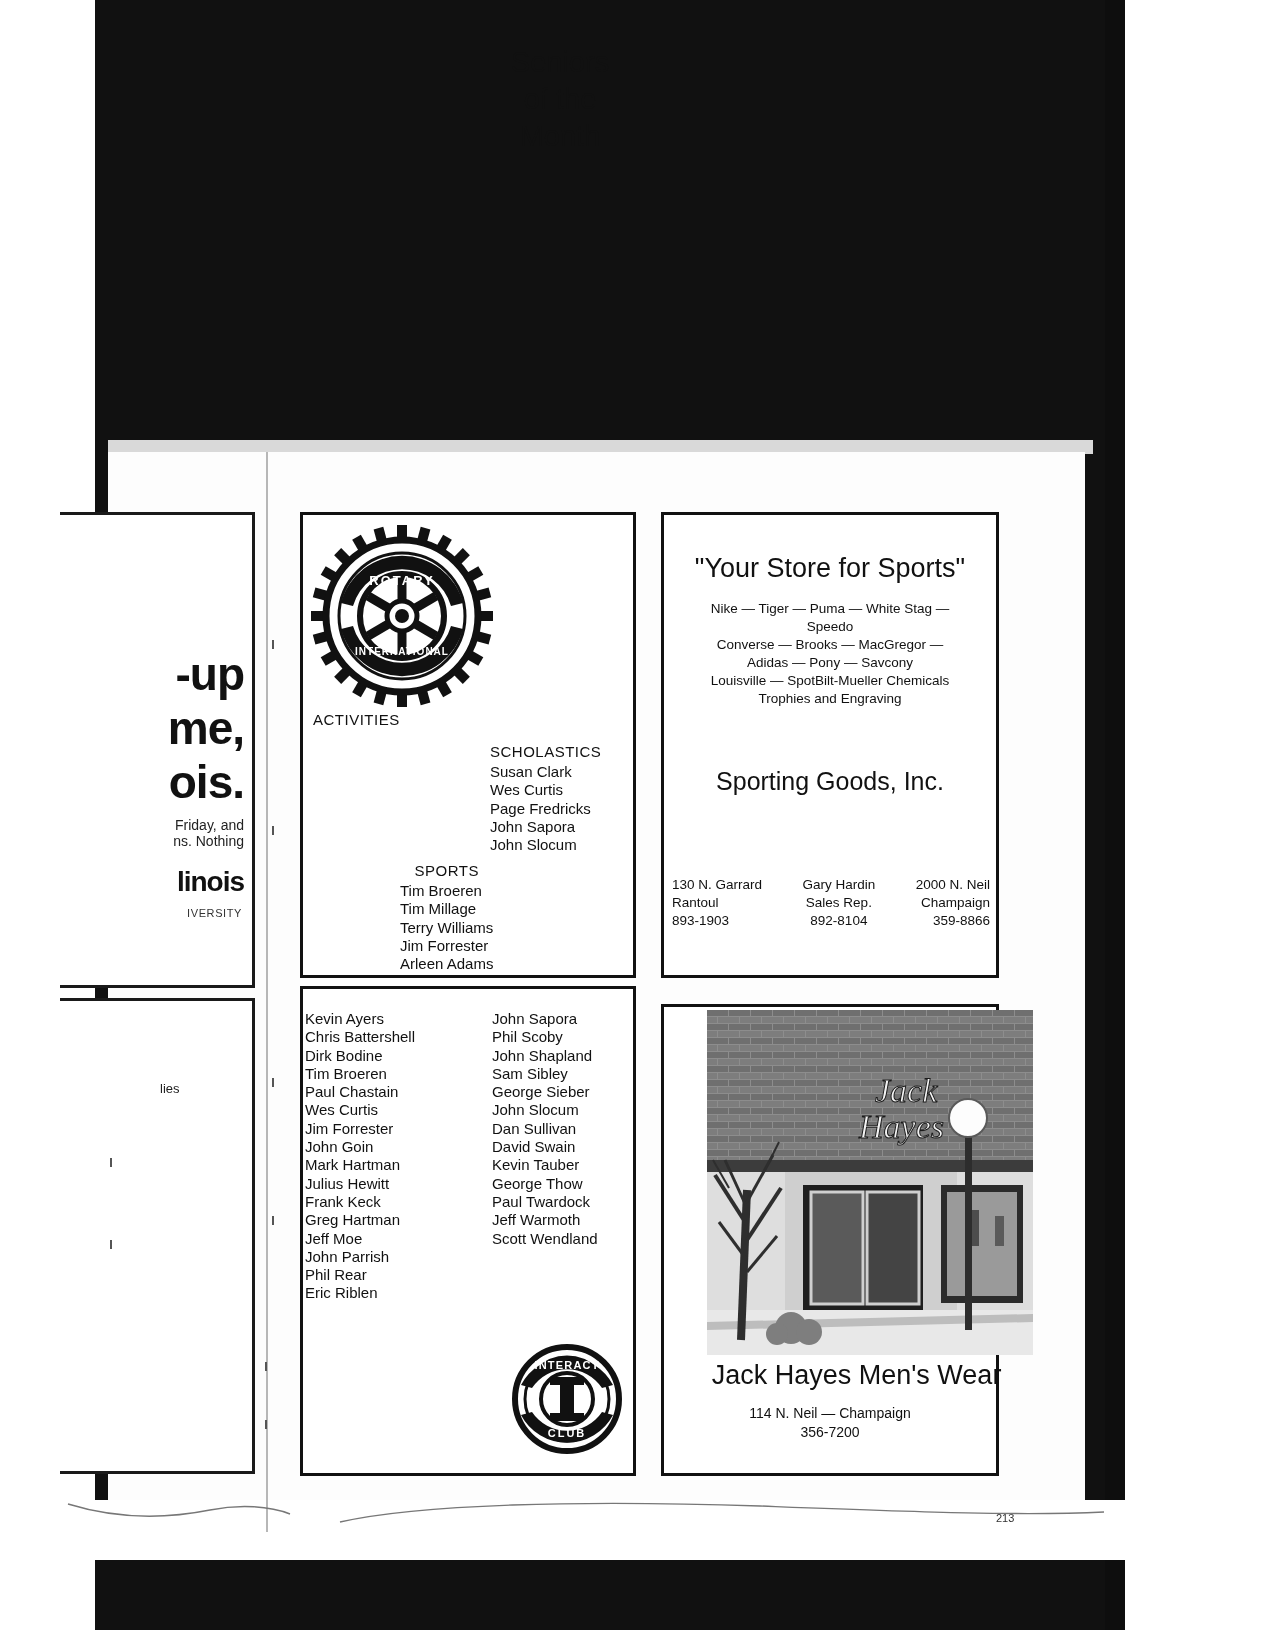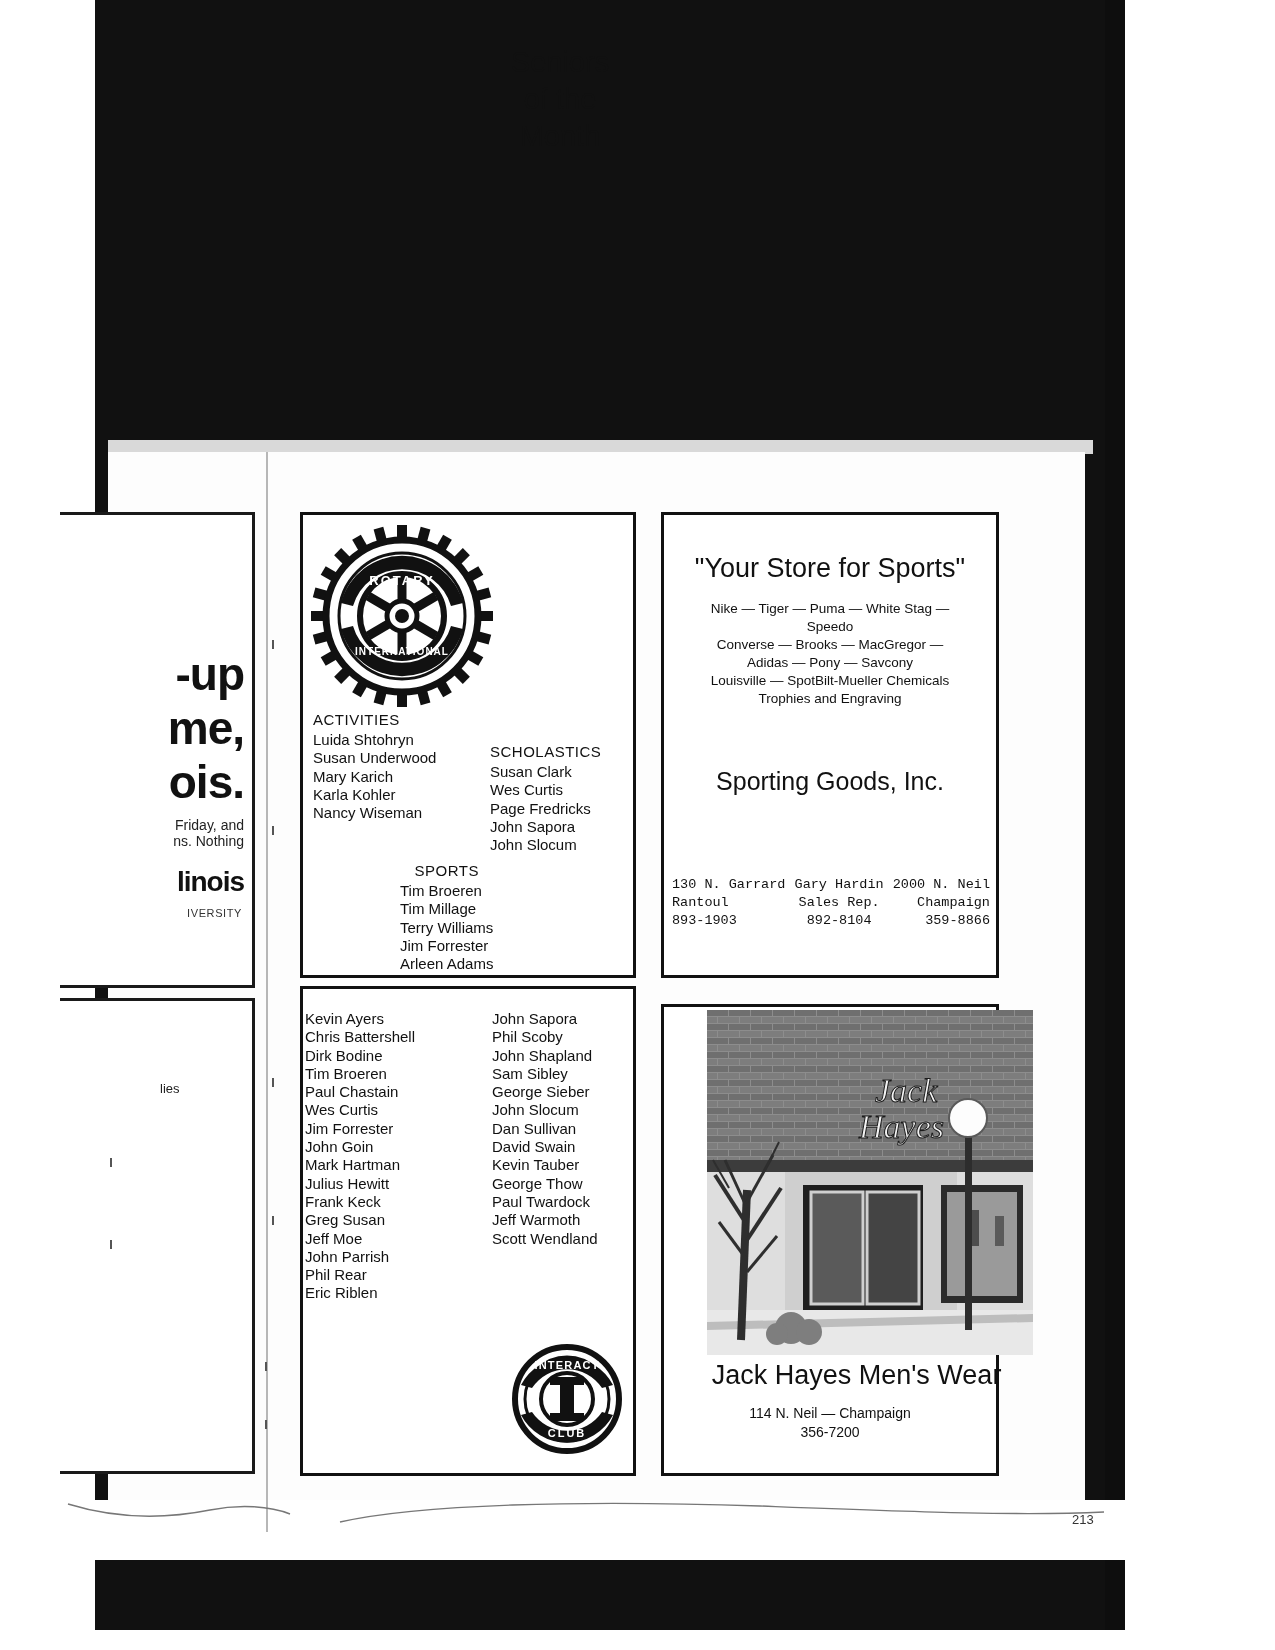--- a/index.html
+++ b/index.html
@@ -234,21 +234,20 @@
   .sports-contact {
     position: absolute;
     left: 672px;
     top: 876px;
     width: 318px;
     display: flex;
     justify-content: space-between;
     font-size: 13.5px;
     line-height: 18px;
     color: #111;
-    font-family: Liberation Mono, monospace;
   }
   .sports-contact > div { white-space: nowrap; }
   .sc-mid { text-align: center; }
   .sc-right { text-align: right; }
 
   
   .hayes-box { left: 661px; top: 1004px; width: 338px; height: 472px; }
   .hayes-photo {
     position: absolute;
     left: 667px;
@@ -274,23 +273,23 @@
     top: 1404px;
     width: 338px;
     text-align: center;
     font-size: 14px;
     line-height: 19px;
     color: #111;
   }
 
   .page-number {
     position: absolute;
-    left: 1072px;
+    left: 996px;
     top: 1512px;
-    font-size: 13px;
+    font-size: 11px;
     color: #333;
   }
 
   .curl {
     position: absolute;
     left: 60px;
     top: 1492px;
     width: 1050px;
     height: 40px;
     pointer-events: none;
@@ -393,27 +392,20 @@
   </div>
 
   <div class="som-title">
     <span>Seniors</span>
     <span>of the</span>
     <span>Month</span>
   </div>
 
   <div class="som-activities">
     <div class="col-head">ACTIVITIES</div>
-    <div class="name-list">
-      <div>Luida Shtohryn</div>
-      <div>Susan Underwood</div>
-      <div>Mary Karich</div>
-      <div>Karla Kohler</div>
-      <div>Nancy Wiseman</div>
-    </div>
   </div>
 
   <div class="som-scholastics">
     <div class="col-head">SCHOLASTICS</div>
     <div class="name-list">
       <div>Susan Clark</div>
       <div>Wes Curtis</div>
       <div>Page Fredricks</div>
       <div>John Sapora</div>
       <div>John Slocum</div>
@@ -438,21 +430,21 @@
     <div>Chris Battershell</div>
     <div>Dirk Bodine</div>
     <div>Tim Broeren</div>
     <div>Paul Chastain</div>
     <div>Wes Curtis</div>
     <div>Jim Forrester</div>
     <div>John Goin</div>
     <div>Mark Hartman</div>
     <div>Julius Hewitt</div>
     <div>Frank Keck</div>
-    <div>Greg Susan</div>
+    <div>Greg Hartman</div>
     <div>Jeff Moe</div>
     <div>John Parrish</div>
     <div>Phil Rear</div>
     <div>Eric Riblen</div>
   </div>
 
   <div class="name-list names-col-b">
     <div>John Sapora</div>
     <div>Phil Scoby</div>
     <div>John Shapland</div>

